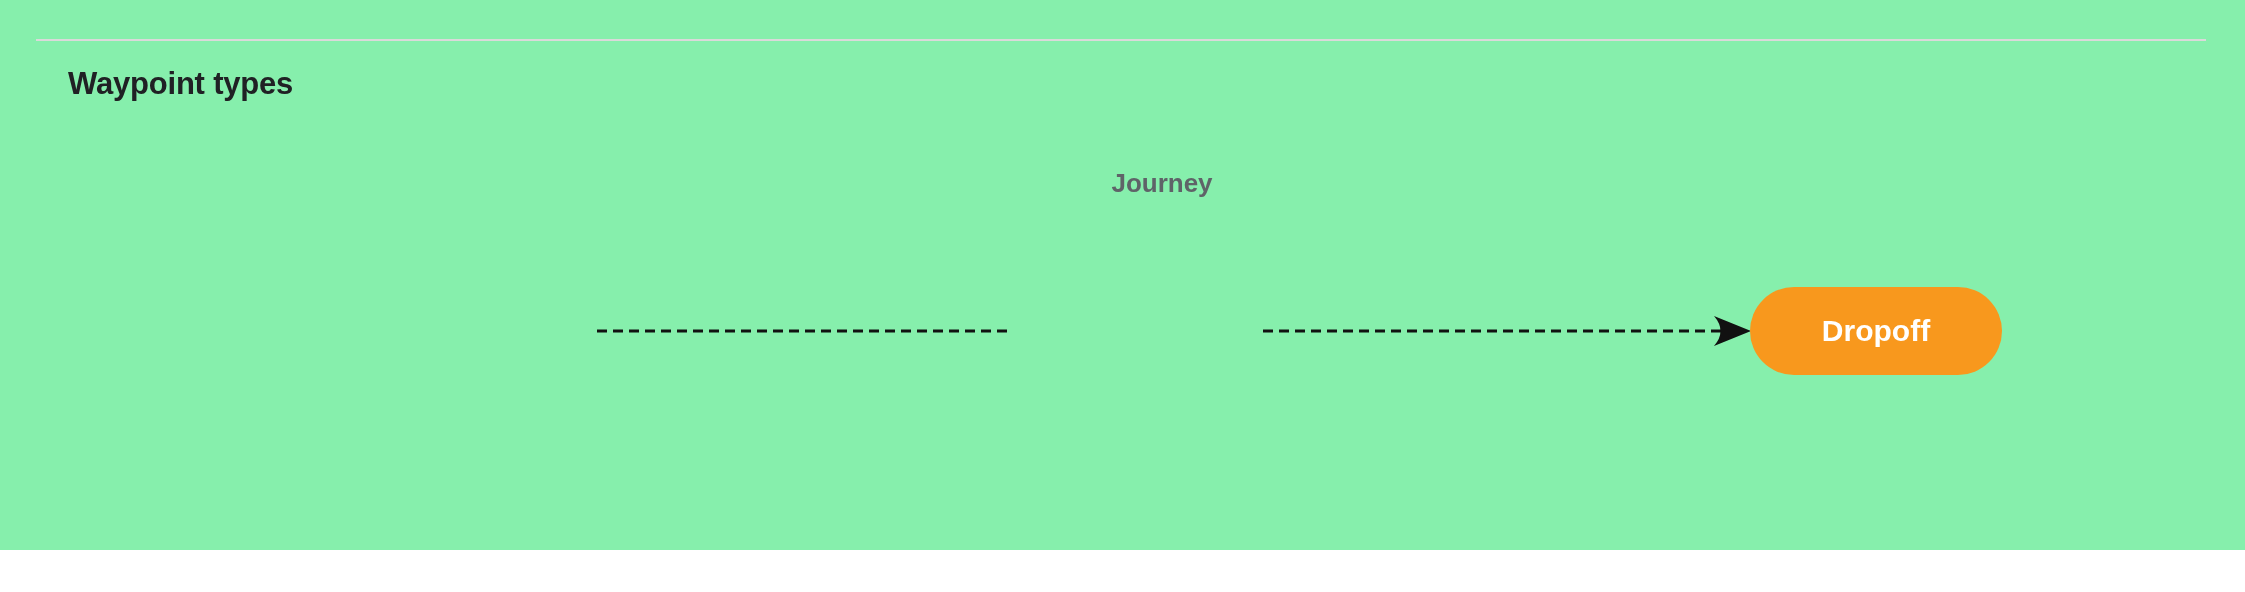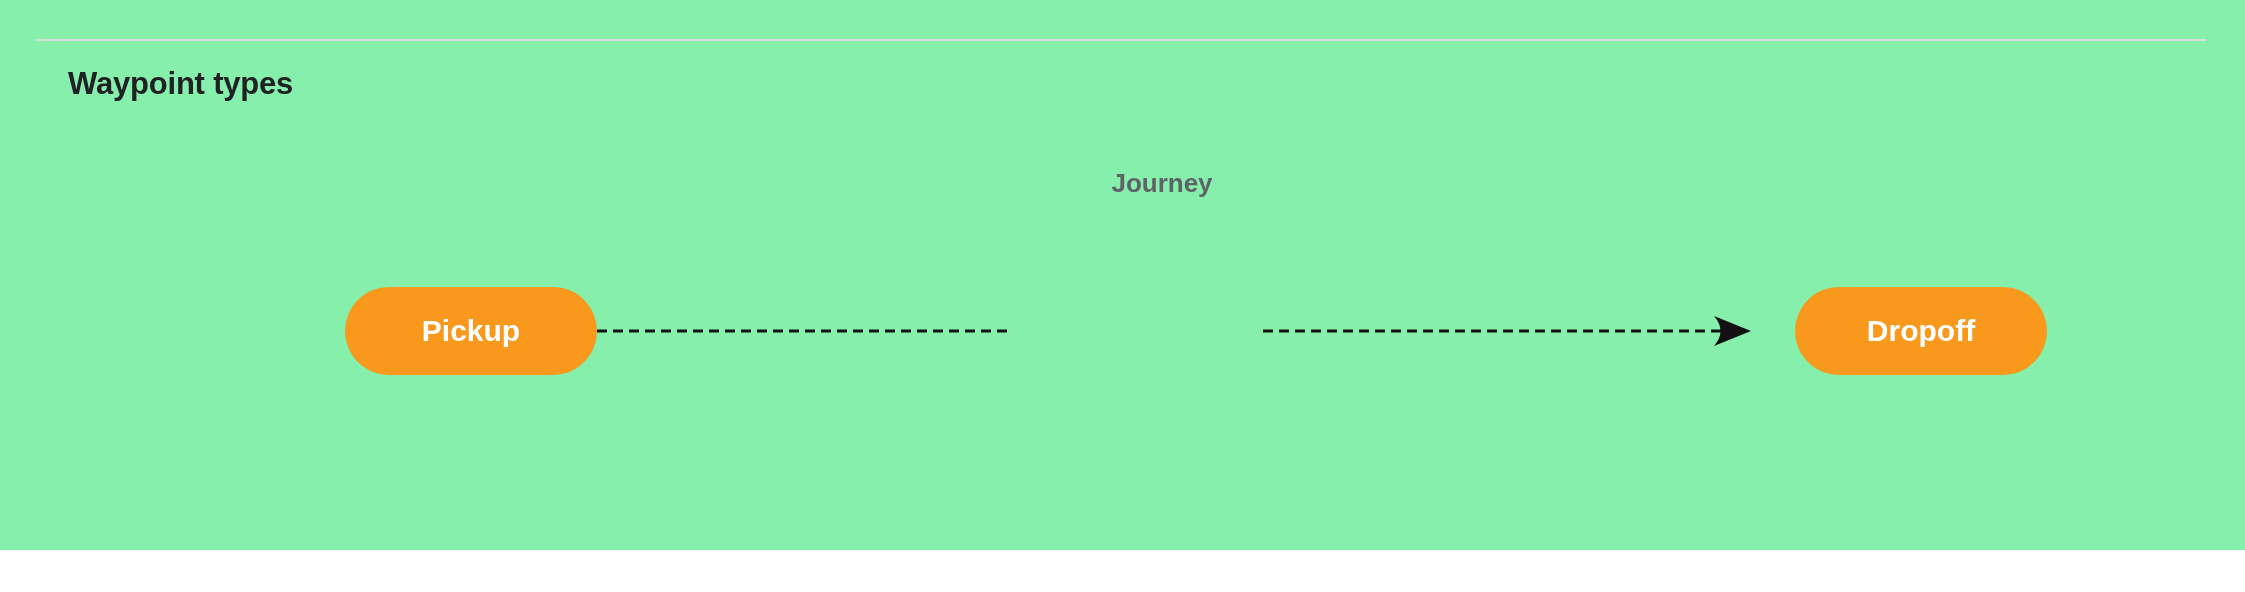--- a/index.html
+++ b/index.html
@@ -84,42 +84,39 @@
     background: var(--terminal-fill, #F8981D);
     color: var(--terminal-text, #FFFFFF);
   }
   .node.intermediate {
     background: var(--intermediate-fill, #FFFFFF);
     border: 3px solid var(--intermediate-border, #1E88E5);
     color: var(--intermediate-text, #9E9E9E);
   }
   .node.pickup   { left: 345px;  width: 252px; }
   .node.middle   { left: 1013px; width: 250px; }
-  .node.dropoff  { left: 1795px; width: 252px; }
+  .node.dropoff  { left: 1750px; width: 252px; }
 </style>
 </head>
 <body>
 
 <div class="page">
 
   <div class="divider top"></div>
 
   <h2 class="heading">Waypoint types</h2>
 
   <div class="figure-title">Journey</div>
 
   <svg class="edges" viewBox="0 0 2245 592" xmlns="http://www.w3.org/2000/svg" aria-hidden="true">
     <line class="edge" x1="597" y1="331" x2="1013" y2="331"></line>
     <line class="edge" x1="1263" y1="331" x2="1740" y2="331"></line>
     <path class="arrowhead" d="M1751 331 L1714 316 Q1727 331 1714 346 Z"></path>
   </svg>
 
-  <div class="node terminal pickup">
-    <span>Pickup</span>
-  </div>
 
 
   <div class="node terminal dropoff">
     <span>Dropoff</span>
   </div>
 
   <div class="divider bottom"></div>
 
 </div>
 

